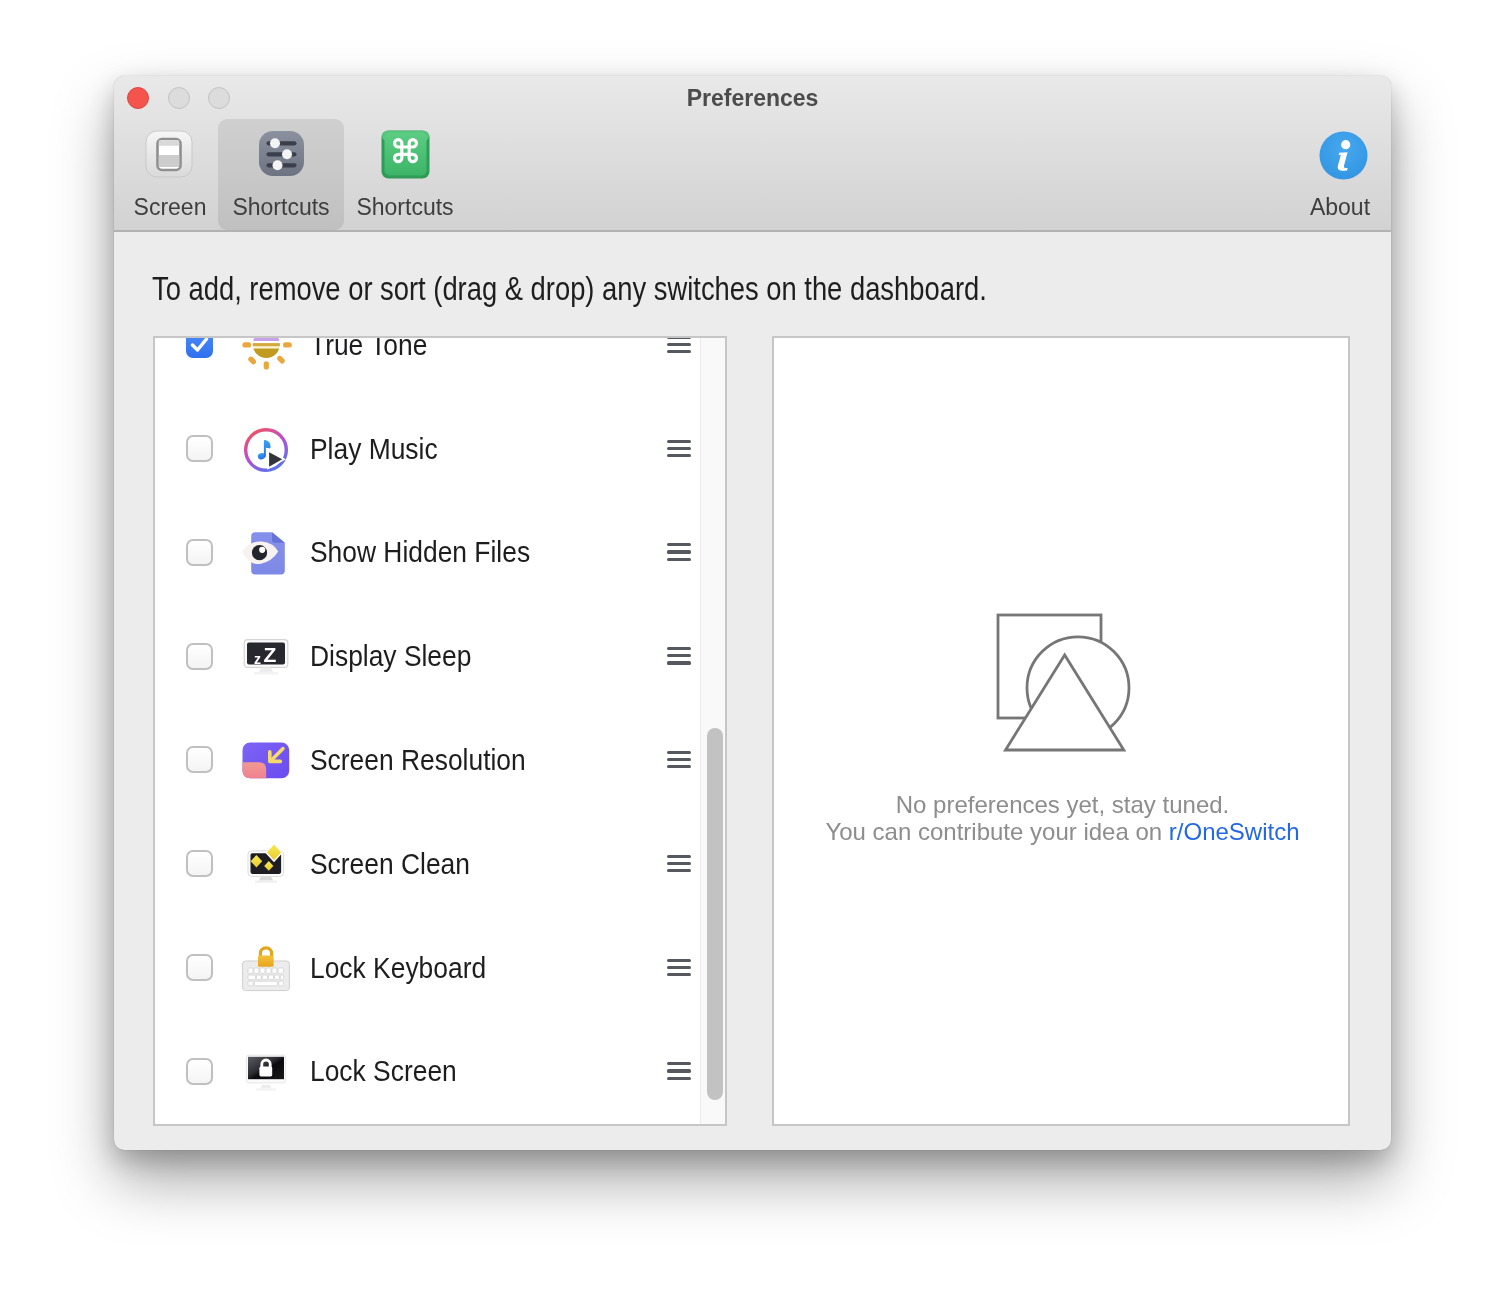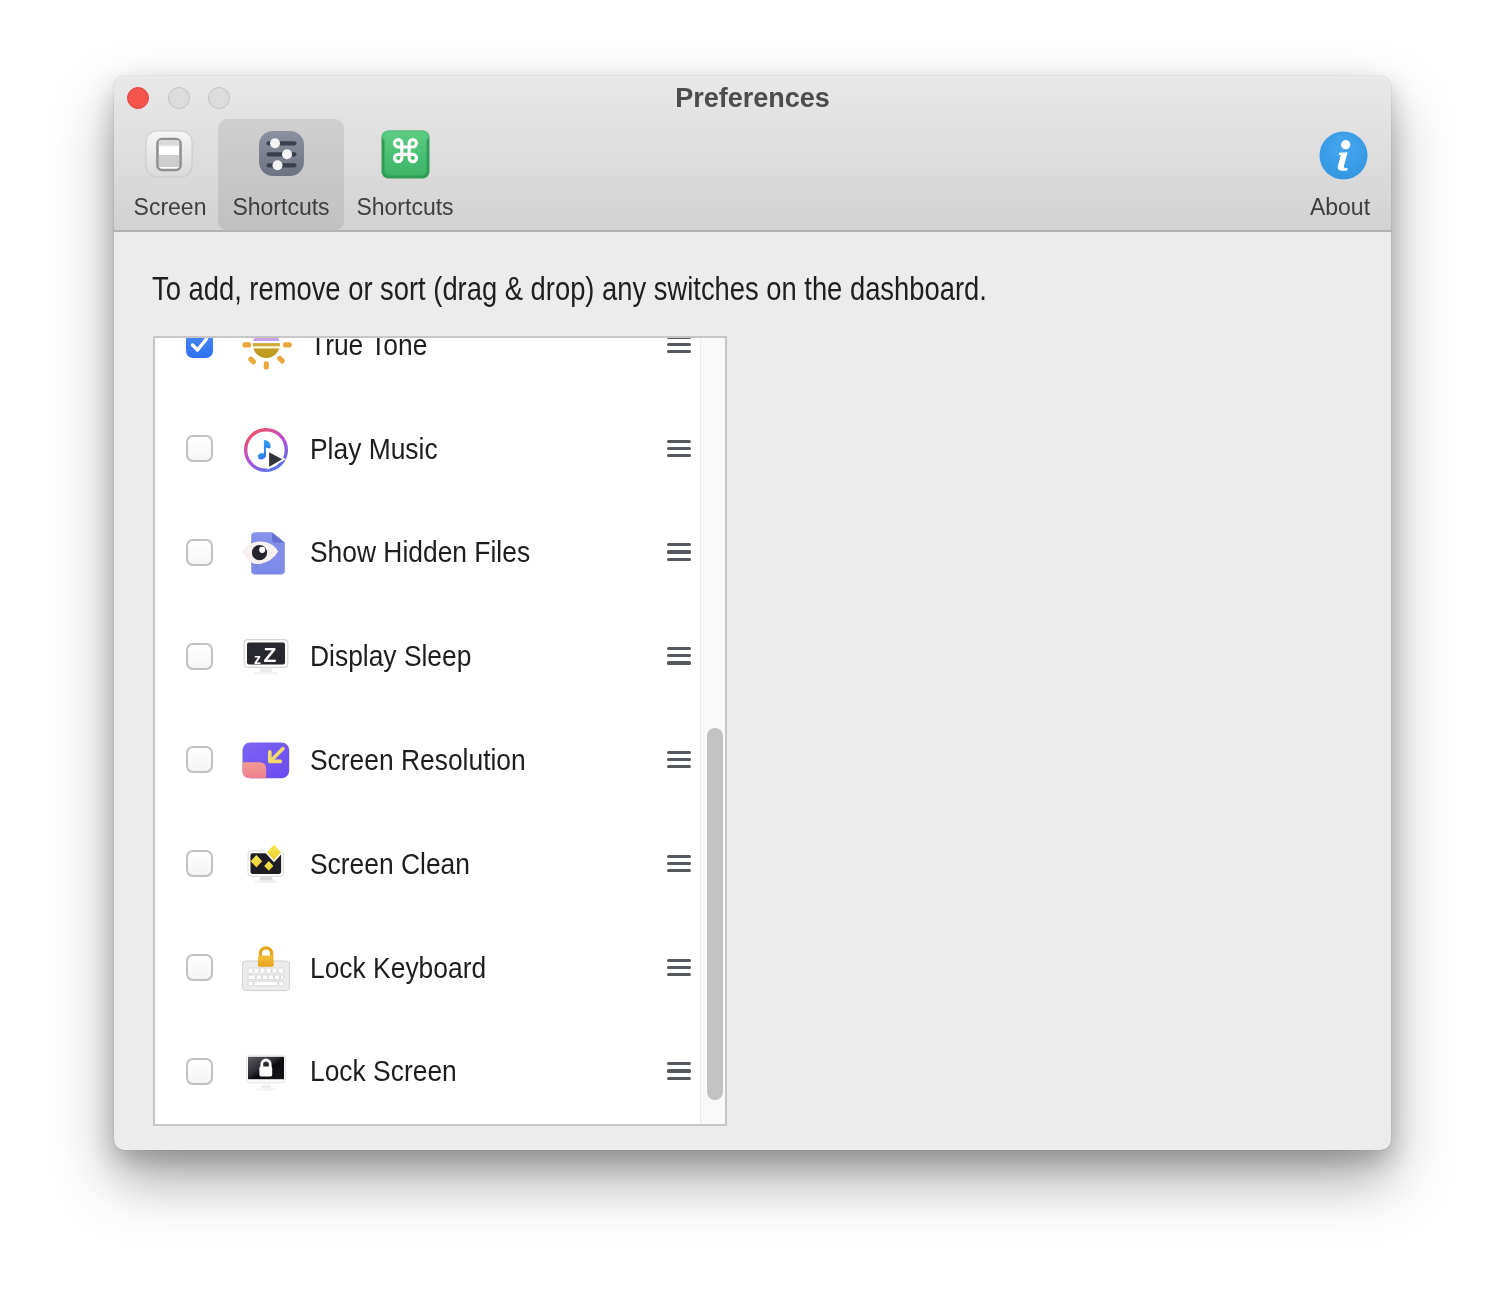--- a/index.html
+++ b/index.html
@@ -8,21 +8,21 @@
   .window{position:absolute;left:114px;top:76px;width:1277px;height:1074px;border-radius:10px;
     background:#ececec;overflow:hidden;
     box-shadow:0 30px 60px rgba(0,0,0,0.35),0 10px 24px rgba(0,0,0,0.20),0 0 1px rgba(0,0,0,0.35);}
   .toolbar{position:absolute;left:0;top:0;width:1277px;height:156px;
     background:linear-gradient(#e9e9e9,#d2d2d2);border-bottom:2px solid #b2b2b2;}
   .tl{position:absolute;border-radius:50%;width:22px;height:22px;top:11px;}
   .tl.red{left:13px;background:#f5544d;border:1px solid #e0443e;}
   .tl.g1{left:54px;background:#dcdcdc;border:1px solid #c3c3c3;}
   .tl.g2{left:94px;background:#dcdcdc;border:1px solid #c3c3c3;}
   .title{position:absolute;left:0;top:10px;width:1277px;text-align:center;
-    font-size:27px;font-weight:bold;color:#4c4c4c;line-height:25px;}
+    font-size:23px;font-weight:bold;color:#4c4c4c;line-height:25px;}
   .tbsel{position:absolute;left:104px;top:43px;width:126px;height:111px;background:rgba(0,0,0,0.082);border-radius:9px;}
   .tblabel{position:absolute;font-size:23px;color:#3e3e3e;line-height:23px;top:120px;text-align:center;}
   .ticon{position:absolute;top:54px;}
   .instr{position:absolute;left:38px;top:196px;font-size:33px;color:#1e1e1e;line-height:34px;
     transform:scaleX(0.829);transform-origin:left top;white-space:nowrap;}
   .panel{position:absolute;top:260px;background:#ffffff;border:2px solid #c6c6c6;}
   .panel.left{left:39px;width:574px;height:790px;overflow:hidden;}
   .panel.right{left:658px;width:578px;height:790px;overflow:hidden;}
   .row{position:absolute;left:0;width:570px;height:104px;}
   .cb{position:absolute;left:30.7px;top:37px;width:27px;height:27px;border-radius:7px;
@@ -342,13 +342,21 @@
           <div class="b2"></div>
           <div class="b3"></div>
         </div>
     </div>
 
     <div class="sbtrack">
         <div class="sbthumb"></div>
       </div>
   </div>
 
+  <div class="panel right">
+    <svg class="phshapes" width="180" height="180" viewBox="0 0 180 180">
+      <rect x="24" y="27" width="103" height="103" fill="none" stroke="#767676" stroke-width="2.8"></rect>
+      <circle cx="104" cy="99.8" r="51" fill="#ffffff" stroke="#767676" stroke-width="2.8"></circle>
+      <path d="M90.65 67 L31.5 162 L149.8 162 Z" fill="#ffffff" stroke="#767676" stroke-width="2.8" stroke-linejoin="miter"></path>
+    </svg>
+    <div class="phtext">No preferences yet, stay tuned.<br>You can contribute your idea on <span class="link">r/OneSwitch</span></div>
+  </div>
 </div>
 
 </body></html>

